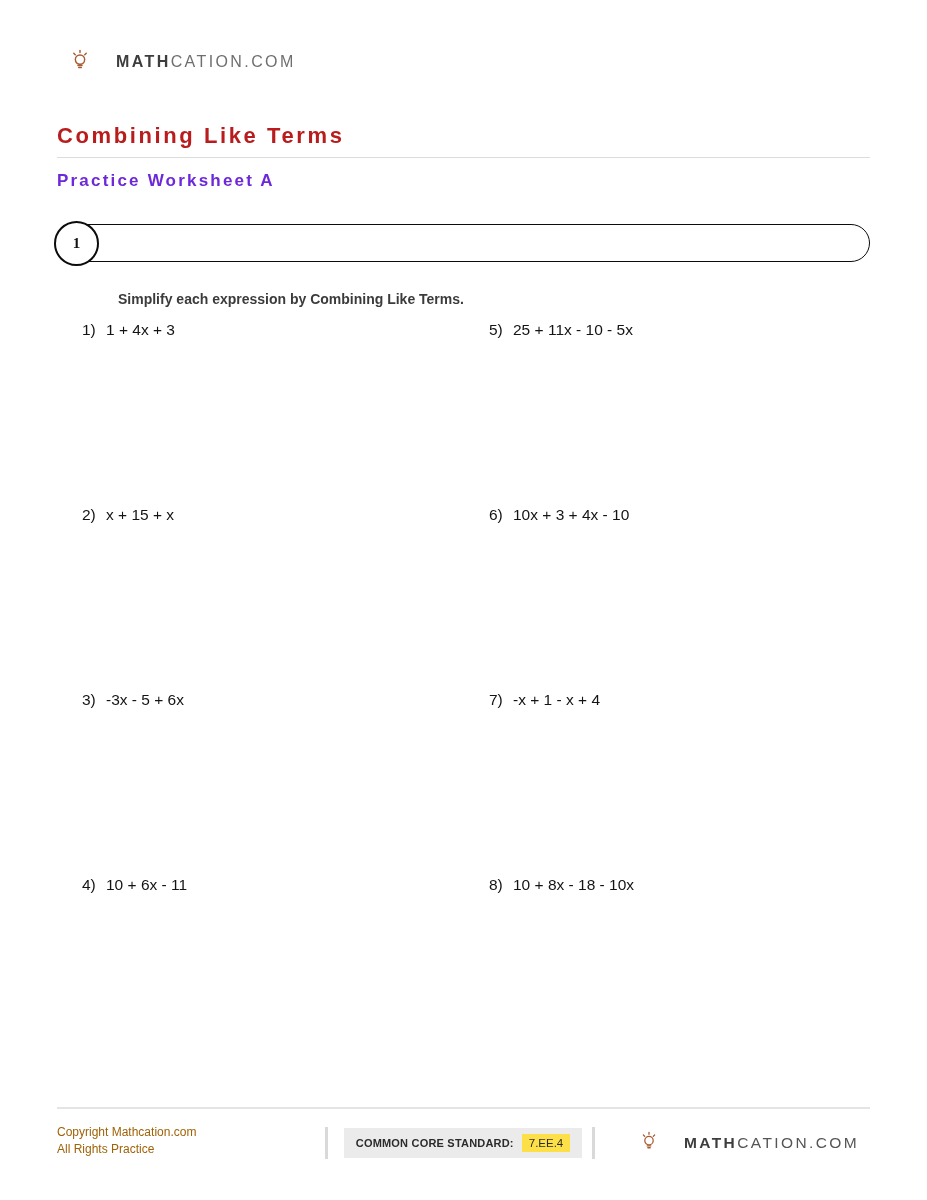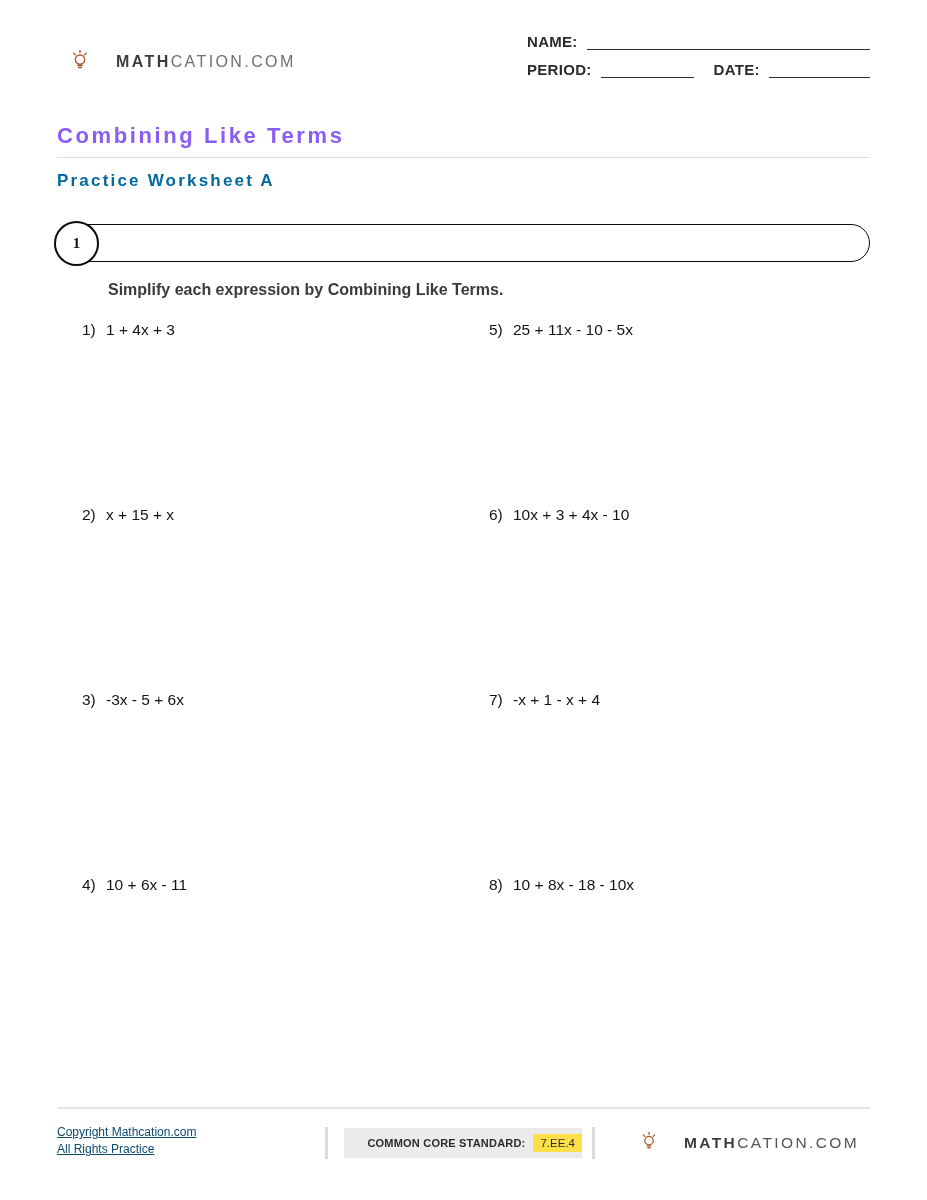--- a/index.html
+++ b/index.html
@@ -24,67 +24,67 @@
   .fill-fields { position:absolute; left:527px; top:33px; width:343px; }
   .field-row { display:flex; align-items:flex-end; margin-bottom:11px; }
   .field-label { font-weight:700; font-size:15px; color:#2c2c2c; letter-spacing:0.3px; }
   .field-line { border-bottom:1.7px solid #2c2c2c; height:15px; flex:1; margin-left:9px; }
   .field-line.period { flex:0 0 93px; }
   .field-label.date { margin-left:20px; }
 
   
   .page-title {
     position:absolute; left:57px; top:123px; margin:0;
-    font-size:22px; font-weight:700; letter-spacing:2.6px; color:#8b5cf6;
+    font-size:22px; font-weight:700; letter-spacing:2.6px; color:#b91c1c;
   }
   .title-rule { position:absolute; left:57px; right:57px; top:157px; border-top:1px solid #dcdcdc; }
   .subtitle {
     position:absolute; left:57px; top:171px; margin:0;
-    font-size:17px; font-weight:700; letter-spacing:2.2px; color:#0369a1;
+    font-size:17px; font-weight:700; letter-spacing:2.2px; color:#6d28d9;
   }
 
   
   .section-banner {
     position:absolute; left:57px; right:57px; top:224px; height:38px;
     border:1.6px solid #0c0c0c; border-radius:20px; background:#fff;
   }
   .section-number {
     position:absolute; left:-4px; top:-4px; width:45px; height:45px;
     border:2.6px solid #0c0c0c; border-radius:50%; background:#fff;
     display:flex; align-items:center; justify-content:center;
     font-family:"Liberation Serif", serif; font-weight:700; font-size:15px; color:#111;
   }
   .section-label {
     position:absolute; left:52px; top:0; height:35px; line-height:35px;
     font-size:16px; color:#1c1c1c;
   }
   .instruction {
-    position:absolute; left:100px; top:273px; margin:8px;
-    font-size:16px; font-weight:700; color:#3b3b3b;
+    position:absolute; left:100px; top:273px; margin:18px;
+    font-size:14px; font-weight:700; color:#3b3b3b;
   }
 
   
   .problem { position:absolute; display:flex; font-size:15.5px; color:#141414; }
   .pnum { width:24px; flex:0 0 24px; }
   .col-l { left:82px; }
   .col-r { left:489px; }
   .row-0 { top:321px; }
   .row-1 { top:506px; }
   .row-2 { top:691px; }
   .row-3 { top:876px; }
 
   
   .footer-rule { position:absolute; left:57px; right:57px; top:1107px; border-top:2px solid #e4e4e4; }
-  .copyright { position:absolute; left:57px; top:1124px; font-size:12px; color:#0c4a6e; line-height:1.45;text-decoration:underline; }
+  .copyright { position:absolute; left:57px; top:1124px; font-size:12px; color:#a16207; line-height:1.45; }
   .vbar { position:absolute; width:3px; height:32px; background:#d9d9d9; top:1127px; }
   .vbar-1 { left:325px; }
   .vbar-2 { left:592px; }
   .standard-badge {
     position:absolute; left:344px; top:1128px; width:238px; height:30px;
-    background:#ebebeb; display:flex; align-items:center; justify-content:flex-end; gap:8px;
+    background:#ebebeb; display:flex; align-items:center; justify-content:center; gap:8px;
   }
   .badge-label { font-size:11px; font-weight:700; color:#2b2b2b; letter-spacing:0.2px; }
   .badge-value { font-size:11.5px; color:#2b2b2b; background:#fde047; padding:3px 7px; }
   .brand-footer { left:640px; top:1131px; }
   .brand-footer .brand-bold, .brand-footer .brand-light { font-size:15.5px; color:#3d3d3d; }
   .brand-footer .brand-light { color:#555; font-weight:400; }
 </style>
 </head>
 <body>
 
@@ -97,32 +97,20 @@
         <line x1="4.5" y1="5" x2="6.3" y2="6.8"></line>
         <line x1="19.5" y1="5" x2="17.7" y2="6.8"></line>
         <circle cx="12" cy="12.5" r="5.6"></circle>
         <line x1="9.6" y1="19.6" x2="14.4" y2="19.6"></line>
         <line x1="10.4" y1="22" x2="13.6" y2="22"></line>
       </svg>
     </span>
     <span><span class="brand-bold">MATH</span><span class="brand-light">CATION.COM</span></span>
   </div>
 
-  <div class="fill-fields">
-    <div class="field-row">
-      <span class="field-label">NAME:</span>
-      <span class="field-line"></span>
-    </div>
-    <div class="field-row">
-      <span class="field-label">PERIOD:</span>
-      <span class="field-line period"></span>
-      <span class="field-label date">DATE:</span>
-      <span class="field-line"></span>
-    </div>
-  </div>
 
   <h1 class="page-title">Combining Like Terms</h1>
   <div class="title-rule"></div>
   <h2 class="subtitle">Practice Worksheet A</h2>
 
   <div class="section-banner">
     <div class="section-number">1</div>
   </div>
   <p class="instruction">Simplify each expression by Combining Like Terms.</p>
 

